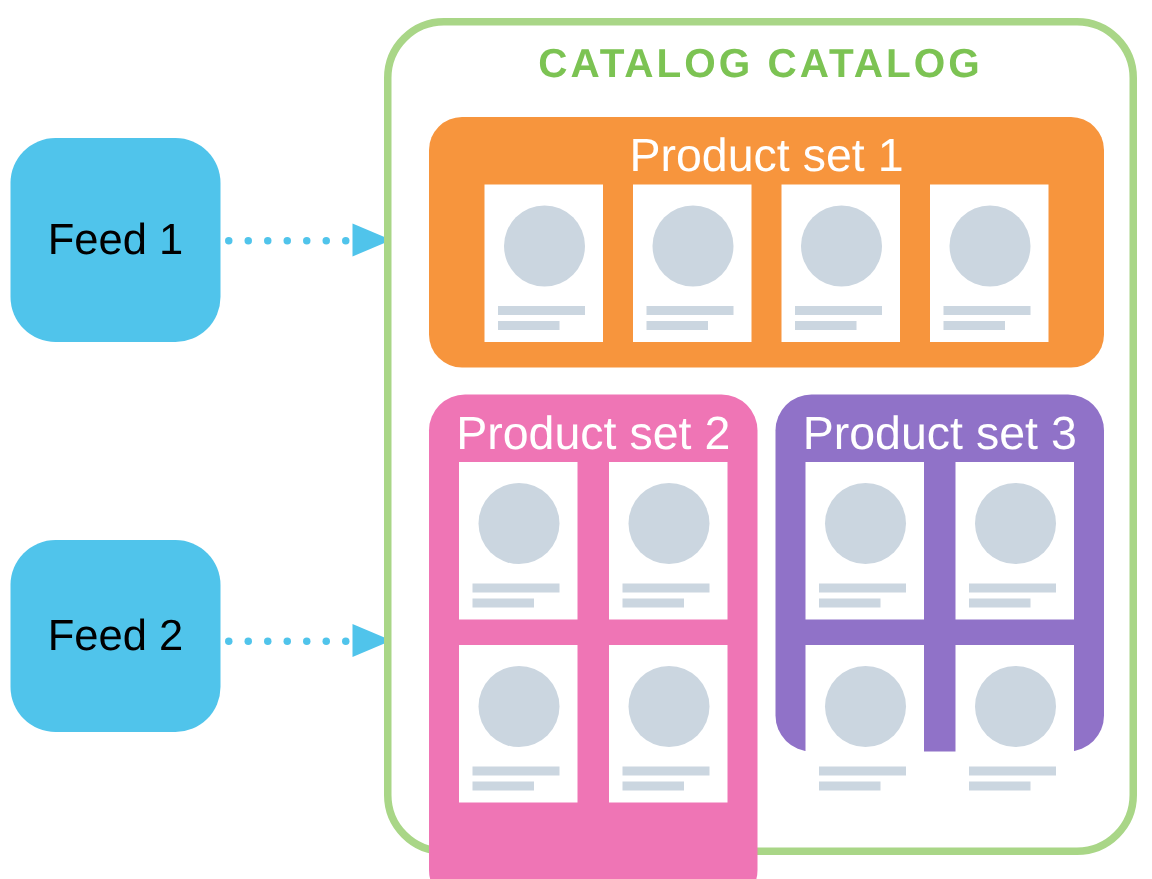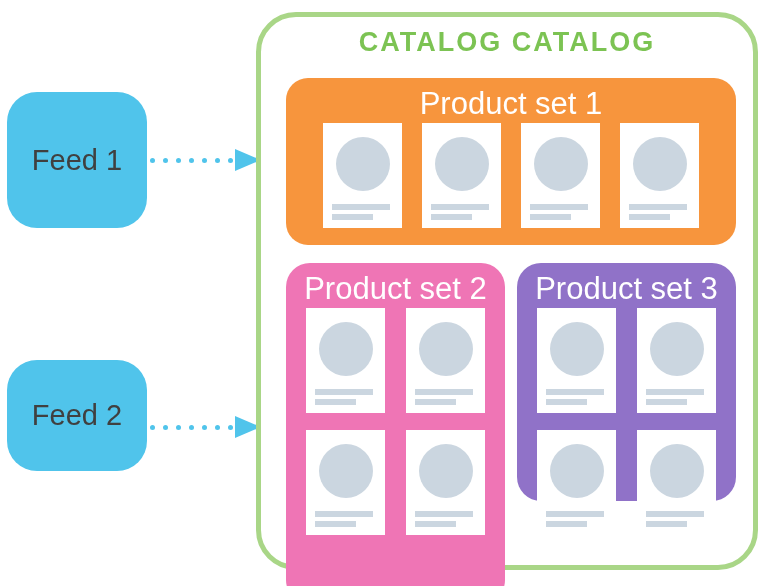--- a/index.html
+++ b/index.html
@@ -119,25 +119,25 @@
   
   .feed {
     position: absolute;
     left: 7px;
     width: 140px;
     border-radius: 30px;
     background: var(--feed-blue, #50C4EB);
     display: flex;
     align-items: center;
     justify-content: center;
-    color: #404040;
+    color: #000000;
     font-size: 29px;
   }
   .feed1 { top: 92px;  height: 136px; }
-  .feed2 { top: 360px; height: 111px; }
+  .feed2 { top: 360px; height: 128px; }
 
   
   .arrow {
     position: absolute;
     left: 150px;
     height: 22px;
     display: flex;
     align-items: center;
   }
   .arrow1 { top: 149px; }

